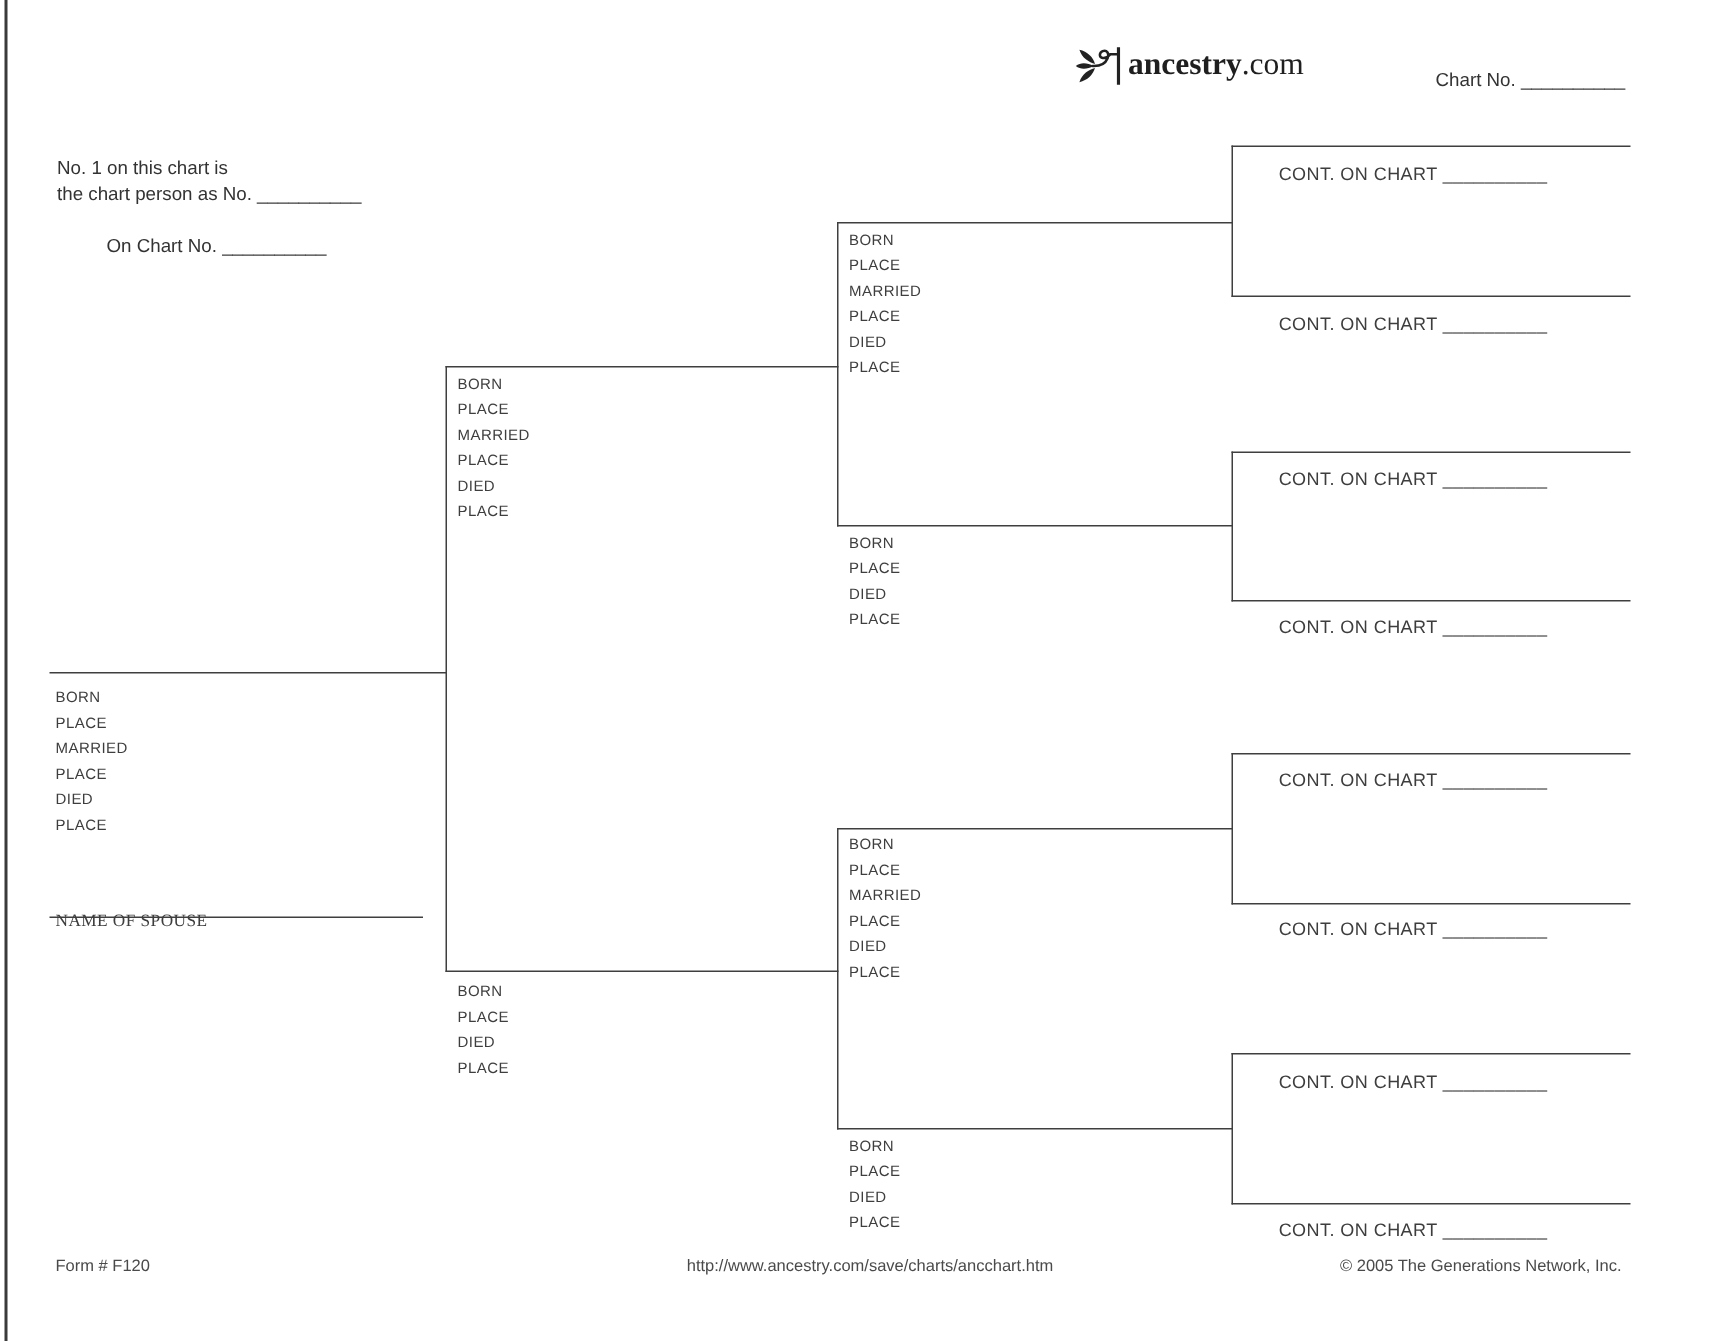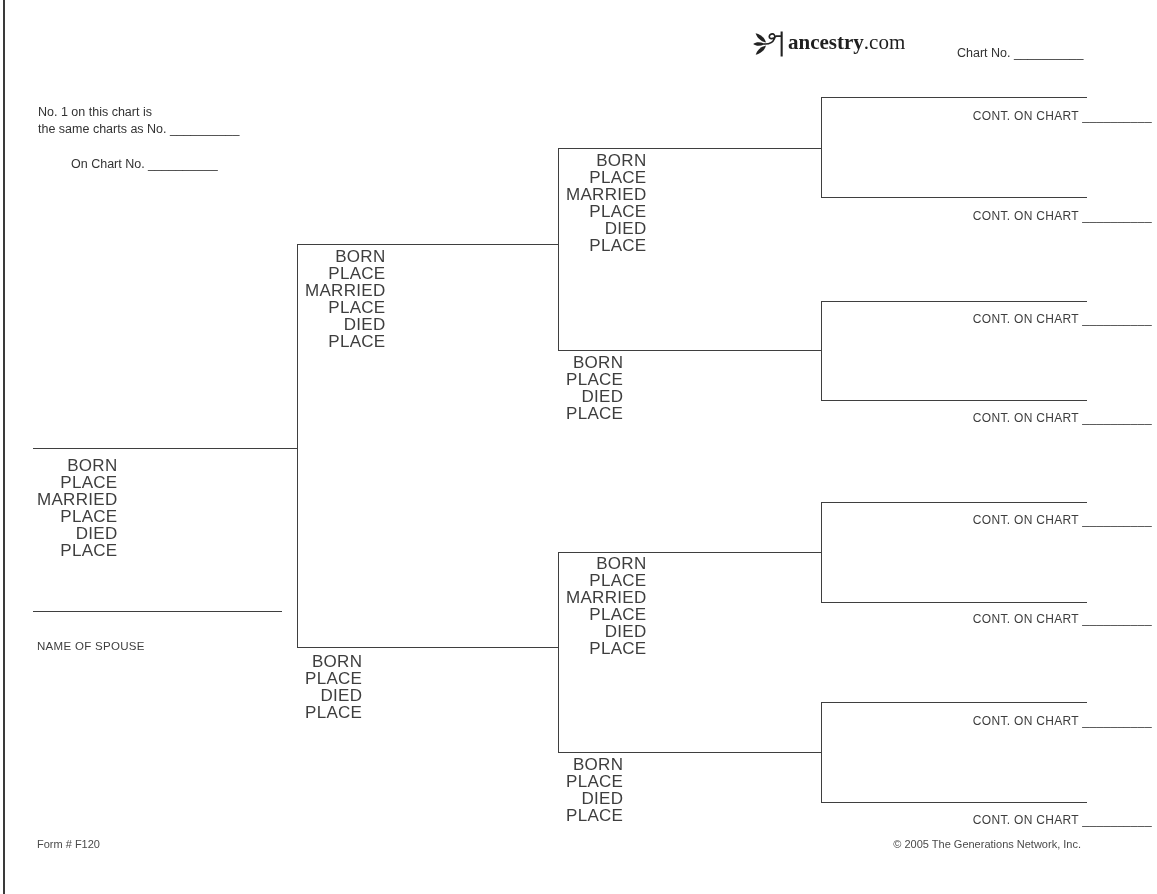--- a/index.html
+++ b/index.html
@@ -3,34 +3,34 @@
 <meta charset="utf-8">
 <style>
   html,body{margin:0;padding:0;background:#fff;}
   .page{
     position:relative;width:1157px;height:894px;background:#ffffff;overflow:hidden;
     font-family:"Liberation Sans",sans-serif;color:#3e3e3e;
   }
   .left-border{position:absolute;left:3px;top:0;width:1.6px;height:894px;background:#3a3a3a;}
   .title{position:absolute;left:38px;top:34px;font-size:28px;font-weight:bold;
          color:#1b1b1b;letter-spacing:-.2px;}
-  .logo{position:absolute;left:752px;top:29px;display:flex;align-items:flex-start;}
+  .logo{position:absolute;left:716px;top:29px;display:flex;align-items:flex-start;}
   .logo svg{display:block;}
   .logo-text{font-family:"Liberation Serif",serif;font-size:21px;color:#1f1f1f;
              margin-left:2px;margin-top:1px;}
   .logo-text .bold{font-weight:bold;}
   .chart-no{position:absolute;left:957px;top:46px;font-size:12.5px;color:#333;}
   .intro{position:absolute;left:38px;top:104px;font-size:12.5px;line-height:17px;color:#333;}
   .intro .indent{margin-top:18px;margin-left:33px;}
   .hl{position:absolute;height:1.3px;background:#3f3f3f;}
   .vl{position:absolute;width:1.3px;background:#3f3f3f;}
-  .stack{position:absolute;font-size:17px;line-height:17px;letter-spacing:.3px;color:#3e3e3e;text-align:right;}
+  .stack{position:absolute;font-size:10px;line-height:17px;letter-spacing:.3px;color:#3e3e3e;}
   .stack span{display:block;}
-  .spouse{position:absolute;left:37px;top:640px;font-size:11.5px;letter-spacing:.3px;color:#3e3e3e;}
-  .cont{position:absolute;left:844px;width:308px;text-align:right;font-size:12px;
+  .spouse{position:absolute;left:37px;top:608px;font-size:11.5px;letter-spacing:.3px;color:#3e3e3e;font-family:Liberation Serif, serif;}
+  .cont{position:absolute;left:788px;width:308px;text-align:center;font-size:12px;
         letter-spacing:.3px;color:#3d3d3d;}
   .footer{position:absolute;font-size:11px;color:#4a4a4a;}
   .footer.left{left:37px;top:838px;}
   .footer.center{left:350px;top:838px;width:460px;text-align:center;}
   .footer.right{left:781px;top:838px;width:300px;text-align:right;}
 </style>
 </head>
 <body>
 
 <div class="page">
@@ -50,21 +50,21 @@
         <path d="M12.5 15 C 17.5 15.2 21 13.2 22.4 9.8 C 23.7 6.6 21.9 4.1 19.1 5.1 C 16.9 5.9 16.6 8.8 18.6 9.5 C 20.6 10.2 22.8 8.7 24.2 7.2 L 28.6 7.2" fill="none" stroke="#222" stroke-width="1.7" stroke-linecap="round"></path>
       </svg>
     </span>
     <span class="logo-text"><span class="bold">ancestry</span><span>.com</span></span>
   </div>
 
   <div class="chart-no">Chart No. __________</div>
 
   <div class="intro">
     <div>No. 1 on this chart is</div>
-    <div>the same charts as No. __________</div>
+    <div>the chart person as No. __________</div>
     <div class="indent">On Chart No. __________</div>
   </div>
 
   <div class="hl" style="left:33px;top:448px;width:265px;"></div>
   <div class="stack" style="left:37px;top:457px;">
     <span>BORN</span>
     <span>PLACE</span>
     <span>MARRIED</span>
     <span>PLACE</span>
     <span>DIED</span>
@@ -145,15 +145,16 @@
   <div class="hl" style="left:821px;top:602px;width:266px;"></div>
   <div class="cont" style="top:612px;">CONT. ON CHART __________</div>
 
   <div class="vl" style="left:821px;top:702px;height:101px;"></div>
   <div class="hl" style="left:821px;top:702px;width:266px;"></div>
   <div class="cont" style="top:714px;">CONT. ON CHART __________</div>
   <div class="hl" style="left:821px;top:802px;width:266px;"></div>
   <div class="cont" style="top:813px;">CONT. ON CHART __________</div>
 
   <div class="footer left">Form # F120</div>
+  <div class="footer center">http://www.ancestry.com/save/charts/ancchart.htm</div>
   <div class="footer right">© 2005 The Generations Network, Inc.</div>
 
 </div>
 
 </body></html>

